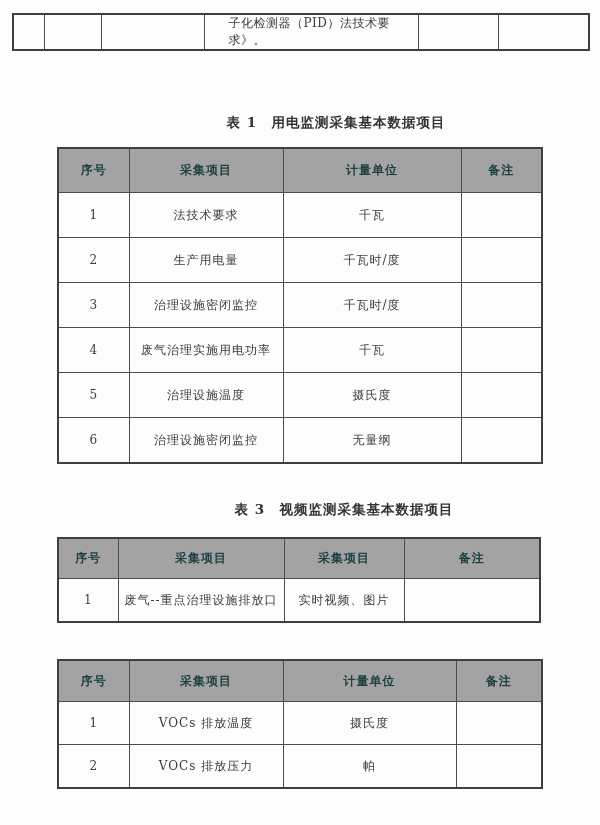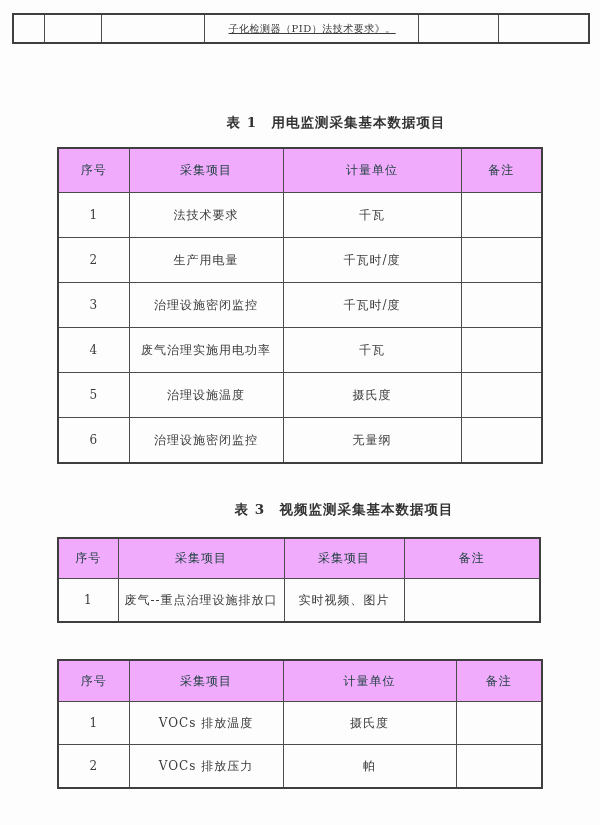--- a/index.html
+++ b/index.html
@@ -10,34 +10,34 @@
     color:#3b3b3b;
   }
   .page{position:absolute;left:0;top:0;width:600px;height:825px;overflow:hidden;background:#fdfdfd;}
   table{border-collapse:collapse;table-layout:fixed;}
   td,th{border:1.5px solid #4c4c4c;font-weight:normal;
         font-size:12px;text-align:center;vertical-align:middle;
         letter-spacing:1px;overflow:hidden;padding:0 2px;}
   .outer{border:2px solid #3f3f3f;}
   
   .toprow{position:absolute;left:12px;top:13px;}
-  .toprow td{height:27px;font-size:10px;text-decoration:underline;}
+  .toprow td{height:27px;font-size:12px;}
   .toprow td.texted{text-align:left;padding-left:24px;letter-spacing:0.5px;}
   
   .tbl-title{position:absolute;left:0;width:600px;text-align:center;
              font-size:13.5px;font-weight:bold;letter-spacing:1px;color:#333;}
   #title1{top:114px;padding-left:36px;}
   #title3{top:501px;padding-left:44px;}
   #title4{top:640px;}
   
   .datatable{position:absolute;left:57px;}
   #table1{top:147px;}
   #table3{top:537px;}
   #table4{top:659px;}
-  .hdr td{background:#f0abfc;font-weight:normal;color:#1f4040;}
+  .hdr td{background:#a3a3a3;font-weight:bold;color:#1f4040;}
   #table1 .hdr td{height:43px;}
   #table1 .r td{height:44px;}
   #table3 .hdr td{height:39px;}
   #table3 .r td{height:42px;}
   #table4 .hdr td{height:40px;}
   #table4 .r td{height:42px;}
 </style>
 </head>
 <body>
 

